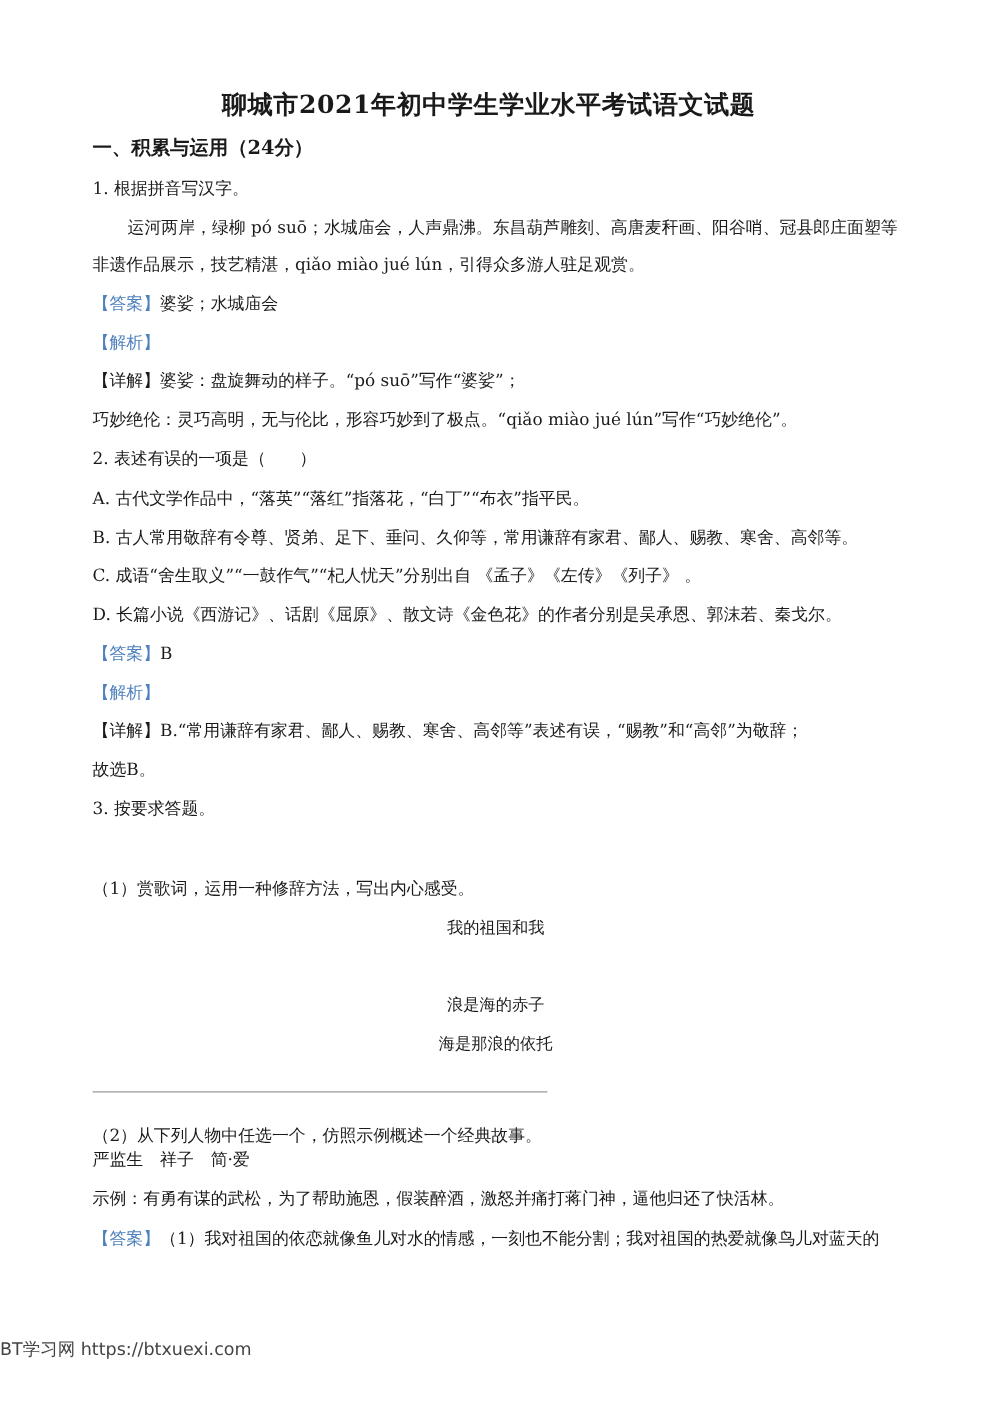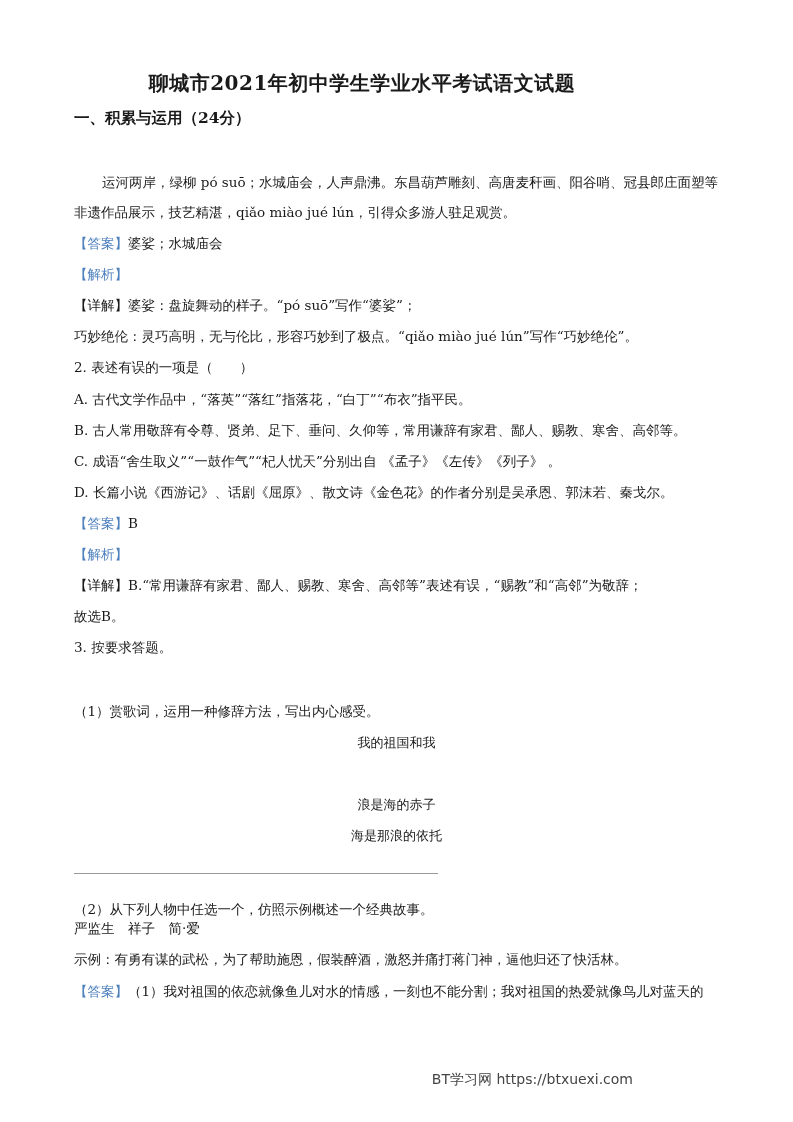--- a/index.html
+++ b/index.html
@@ -1,37 +1,38 @@
 <!DOCTYPE html>
 <html><head>
 <meta charset="utf-8">
 <style>
   html, body { margin: 0; padding: 0; background: #ffffff; }
   body { width: 793px; height: 1122px; position: relative; overflow: hidden;
          font-family: "DejaVu Serif", "Liberation Serif", serif; color: #1a1a1a; }
   .page { position: absolute; left: 0; top: 0; width: 793px; height: 1122px; }
   .title { position: absolute; top: 70px; left: 0; width: 724px; text-align: center;
-           font-size: 20px; font-weight: bold; letter-spacing: 0.5px; }
+           font-size: 20px; font-weight: bold; letter-spacing: 0.5px; padding-left: 29px; }
   .line { position: absolute; left: 74px; width: 660px; font-size: 13.5px; white-space: nowrap; line-height: 18px; }
   .section { font-weight: bold; font-size: 15.5px; }
   .indent { left: 102px; }
   .label { color: #4f81bd; }
   .poem { position: absolute; left: 0; width: 793px; text-align: center; font-size: 13px; line-height: 18px; }
   .rule { position: absolute; left: 74px; top: 873px; width: 364px; height: 1px; background: #9a9a9a; }
-  .footer { position: absolute; top: 1071px; left: 0; width: 633px; text-align: right;
+  .footer { position: absolute; top: 1071px; left: 0; width: 633px; text-align: left;
             font-family: "DejaVu Sans", "Liberation Sans", sans-serif; font-size: 14px; color: #444; }
 </style>
 </head>
 <body>
 
 <div class="page">
   <div class="title">聊城市2021年初中学生学业水平考试语文试题</div>
 
   <div class="line section" style="top:109px;">一、积累与运用（24分）</div>
 
+  <div class="line" style="top:142px;">1. 根据拼音写汉字。</div>
   <div class="line indent" style="top:173px;">运河两岸，绿柳 pó suō；水城庙会，人声鼎沸。东昌葫芦雕刻、高唐麦秆画、阳谷哨、冠县郎庄面塑等</div>
   <div class="line" style="top:203px;">非遗作品展示，技艺精湛，qiǎo miào jué lún，引得众多游人驻足观赏。</div>
   <div class="line" style="top:234px;">
     <span class="label">【答案】</span><span>婆娑；水城庙会</span>
   </div>
   <div class="line label" style="top:265px;">【解析】</div>
   <div class="line" style="top:296px;">【详解】婆娑：盘旋舞动的样子。“pó suō”写作“婆娑”；</div>
   <div class="line" style="top:327px;">巧妙绝伦：灵巧高明，无与伦比，形容巧妙到了极点。“qiǎo miào jué lún”写作“巧妙绝伦”。</div>
 
   <div class="line" style="top:358px;">2. 表述有误的一项是（　　）</div>

